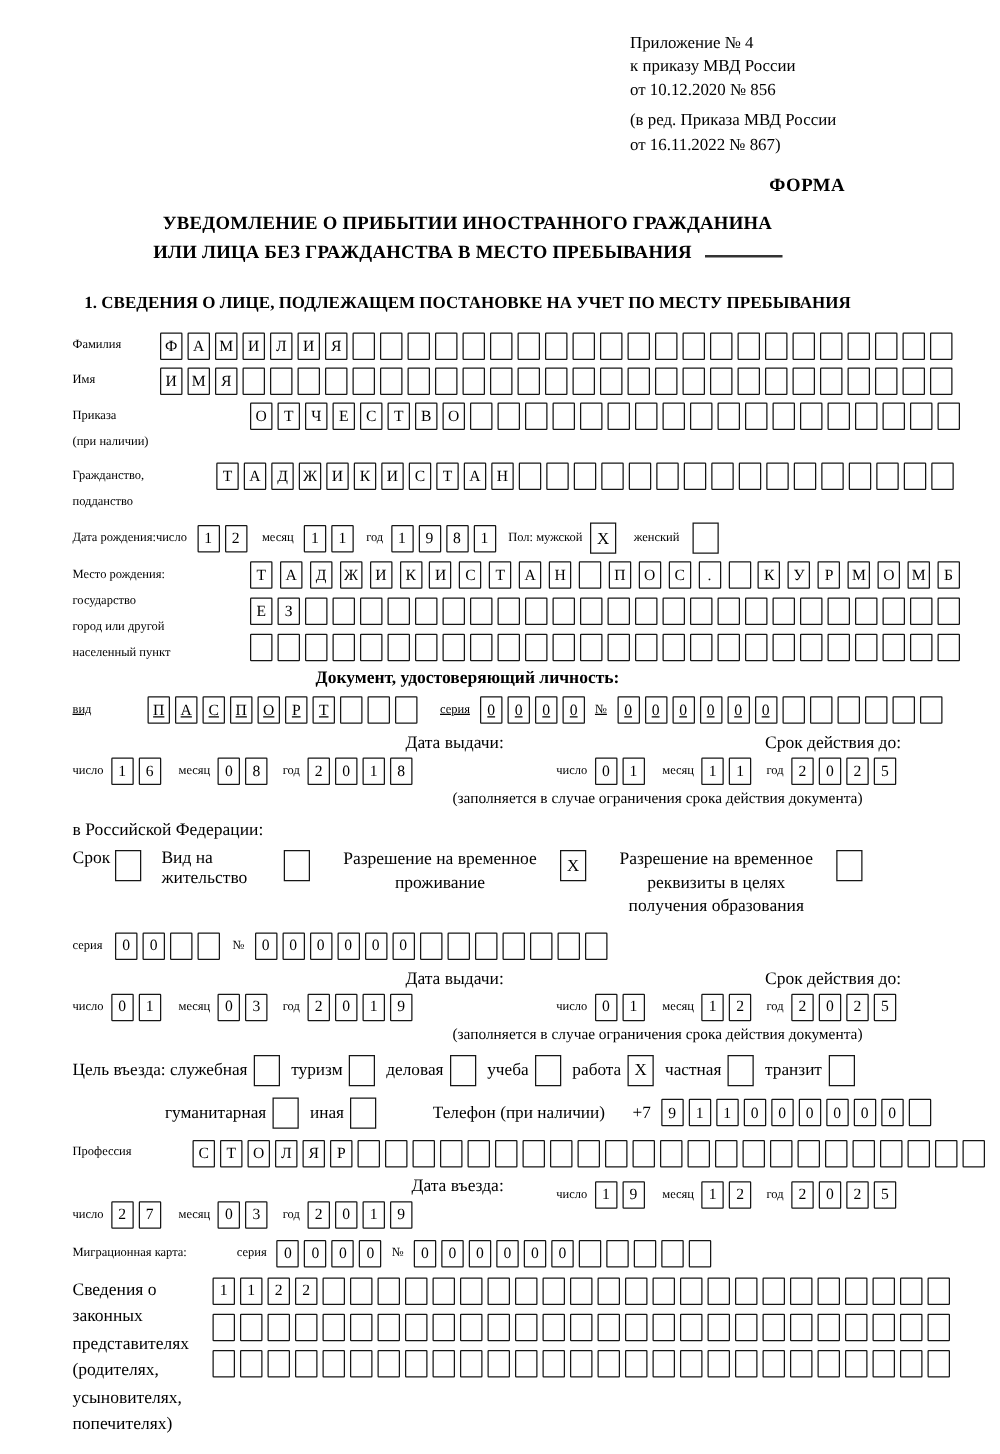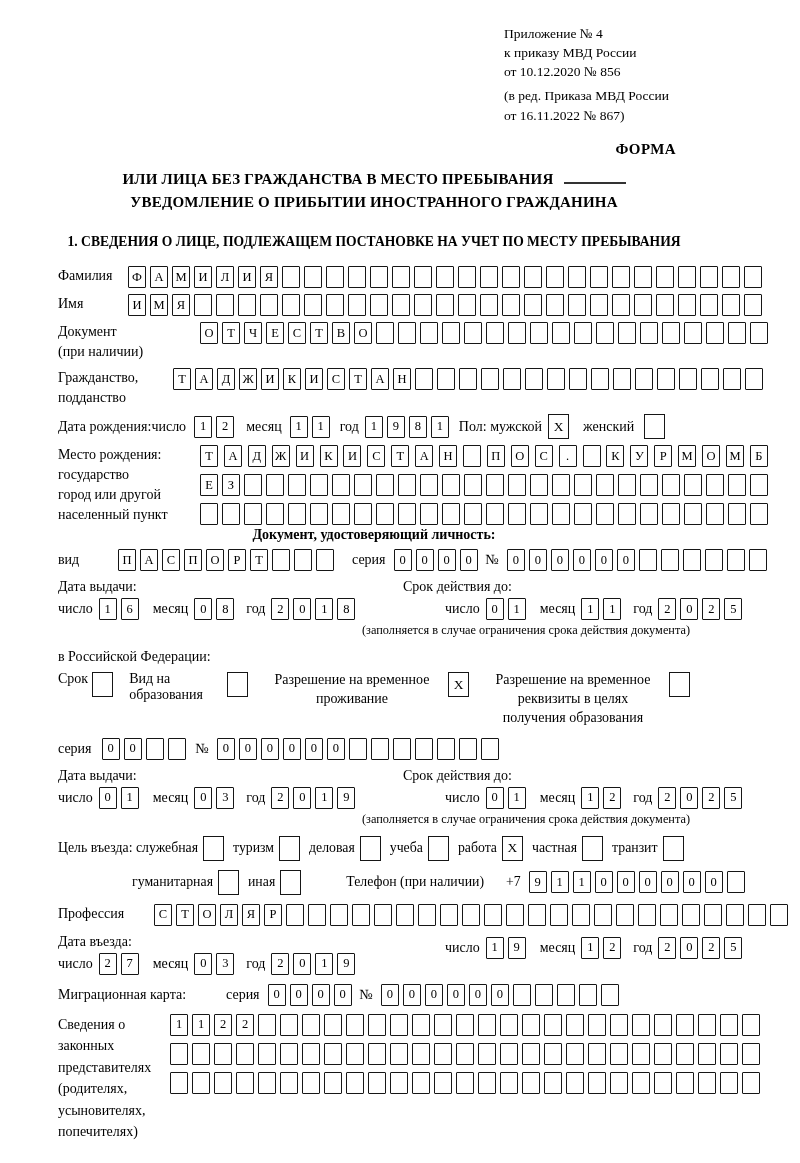--- a/index.html
+++ b/index.html
@@ -8,41 +8,41 @@
   .page{box-sizing:border-box;width:714px;height:1163px;padding:24px 24px 8px 58px;}
 
   .appendix{margin-left:auto;width:186px;font-size:13.5px;line-height:1.42;}
   .appendix .gap{height:5px;}
   .form-label{text-align:right;padding-right:14px;font-weight:bold;font-size:15px;margin-top:16px;letter-spacing:.4px;}
   .title{text-align:center;font-weight:bold;font-size:15px;line-height:1.55;margin-top:10px;letter-spacing:.2px;}
   .blank-line{display:inline-block;width:62px;border-bottom:2px solid #333;height:13px;margin-left:10px;}
   .sec-heading{font-weight:bold;font-size:13.6px;margin-top:20px;text-align:center;}
 
   .row{display:flex;align-items:flex-start;margin-top:6px;}
-  .lbl{font-size:14px;line-height:20px;}
+  .lbl{font-size:10px;line-height:20px;}
   .lblcol{flex-shrink:0;}
   .w70{width:70px;} .w142{width:142px;} .w115{width:115px;} .w112{width:112px;}
   .cells{display:flex;}
   .cell{box-sizing:border-box;width:18px;height:22px;border:1.6px solid #161616;border-radius:1px;
         margin-right:4px;display:flex;align-items:center;justify-content:center;
         font-size:12.5px;flex-shrink:0;background:#fff;}
   .stretch{justify-content:space-between;width:568px;}
   .stretch .cell{margin-right:0;}
   .cb{box-sizing:border-box;width:21px;height:25px;border:1.6px solid #161616;display:inline-flex;
       align-items:center;justify-content:center;font-size:13.5px;flex-shrink:0;background:#fff;}
   .boxcol .cells{margin-top:7px;}
   .boxcol .cells:first-child{margin-top:0;}
 
   .doc-heading{text-align:center;font-weight:bold;font-size:14px;margin-top:2px;}
 
   .dblock{margin-top:8px;}
   .dcols{display:flex;}
   .dleft{width:345px;flex-shrink:0;}
   .dright{flex:1;}
-  .dhead{text-align:left;font-size:14px;}
+  .dhead{text-align:right;font-size:14px;}
   .dline{display:flex;align-items:center;margin-top:3px;}
   .dline .lbl{margin-right:6px;}
   .gap10{margin-left:10px;} .gap8{margin-left:8px;}
   .dnote{text-align:right;font-size:12.3px;margin-top:3px;}
 
   .intro{font-size:14px;margin-top:8px;line-height:1.5;}
   .optrow{display:flex;align-items:flex-start;margin-top:4px;font-size:14px;}
   .opt{display:flex;align-items:flex-start;}
   .optml{width:176px;text-align:center;line-height:1.35;}
   .opt .cb{margin-left:8px;margin-right:16px;margin-top:1px;}
@@ -65,22 +65,22 @@
     <div>к приказу МВД России</div>
     <div>от 10.12.2020 № 856</div>
     <div class="gap"></div>
     <div>(в ред. Приказа МВД России</div>
     <div>от 16.11.2022 № 867)</div>
   </div>
 
   <div class="form-label">ФОРМА</div>
 
   <div class="title">
+    <div>УВЕДОМЛЕНИЕ О ПРИБЫТИИ ИНОСТРАННОГО ГРАЖДАНИНА</div>
     <div><span>ИЛИ ЛИЦА БЕЗ ГРАЖДАНСТВА В МЕСТО ПРЕБЫВАНИЯ</span><span class="blank-line"></span></div>
-    <div>УВЕДОМЛЕНИЕ О ПРИБЫТИИ ИНОСТРАННОГО ГРАЖДАНИНА</div>
   </div>
 
   <div class="sec-heading">1. СВЕДЕНИЯ О ЛИЦЕ, ПОДЛЕЖАЩЕМ ПОСТАНОВКЕ НА УЧЕТ ПО МЕСТУ ПРЕБЫВАНИЯ</div>
 
   <div class="row" style="margin-top:16px;">
     <span class="lbl lblcol w70">Фамилия</span>
     <span class="cells">
         <span class="cell">Ф</span>
         <span class="cell">А</span>
         <span class="cell">М</span>
@@ -143,21 +143,21 @@
         <span class="cell"></span>
         <span class="cell"></span>
         <span class="cell"></span>
         <span class="cell"></span>
         <span class="cell"></span>
       </span>
   </div>
 
   <div class="row">
     <span class="lblcol w142">
-      <span class="lbl">Документ</span><br>
+      <span class="lbl">Приказа</span><br>
       <span class="lbl">(при наличии)</span>
     </span>
     <span class="cells">
         <span class="cell">О</span>
         <span class="cell">Т</span>
         <span class="cell">Ч</span>
         <span class="cell">Е</span>
         <span class="cell">С</span>
         <span class="cell">Т</span>
         <span class="cell">В</span>
@@ -332,21 +332,21 @@
           <span class="cell"></span>
           <span class="cell"></span>
           <span class="cell"></span>
           <span class="cell"></span>
         </span>
     </span>
   </div>
 
   <div class="doc-heading">Документ, удостоверяющий личность:</div>
 
-  <div class="row" style="align-items:center;">
+  <div class="row" style="align-items:center;text-decoration:underline;">
     <span class="lbl lblcol" style="width:60px;">вид</span>
     <span class="cells">
         <span class="cell">П</span>
         <span class="cell">А</span>
         <span class="cell">С</span>
         <span class="cell">П</span>
         <span class="cell">О</span>
         <span class="cell">Р</span>
         <span class="cell">Т</span>
         <span class="cell"></span>
@@ -430,21 +430,21 @@
   <div class="intro">
     <div>в Российской Федерации:</div>
   </div>
 
   <div class="optrow">
     <span class="opt">
       <span>Срок</span>
       <span class="cb" style="margin-left:4px;"></span>
     </span>
     <span class="opt">
-      <span>Вид на образования</span>
+      <span>Вид на жительство</span>
       <span class="cb"></span>
     </span>
     <span class="opt">
       <span class="optml">Разрешение на временное проживание</span>
       <span class="cb">X</span>
     </span>
     <span class="opt">
       <span class="optml">Разрешение на временное реквизиты в целях получения образования</span>
       <span class="cb"></span>
     </span>

